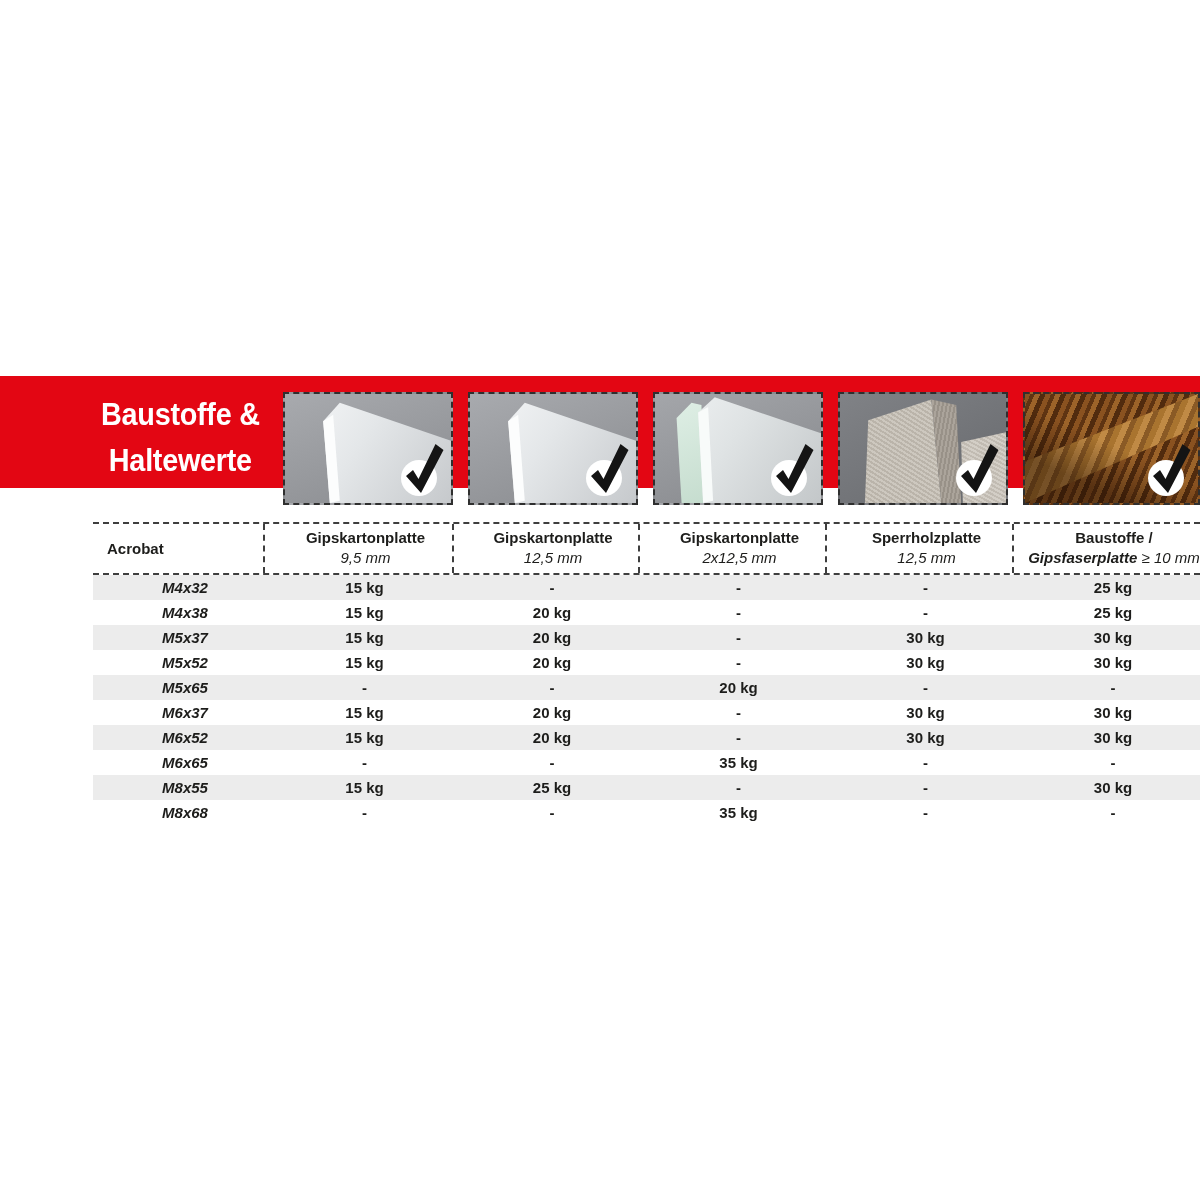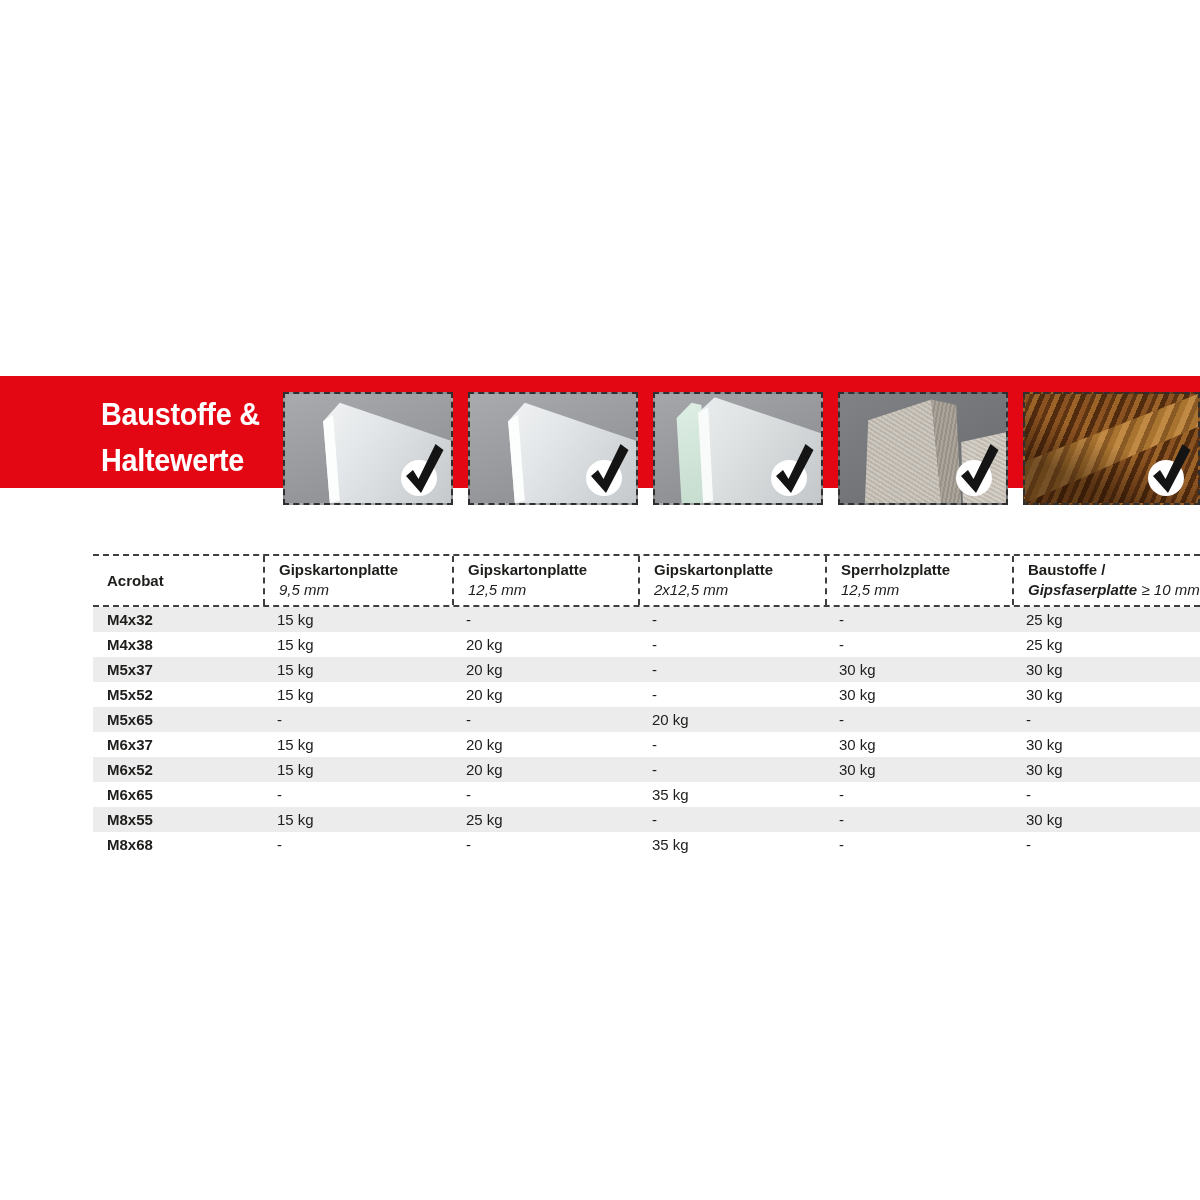--- a/index.html
+++ b/index.html
@@ -1,20 +1,20 @@
 <!DOCTYPE html>
 <html><head>
 <meta charset="utf-8">
 <style>
   html,body{margin:0;padding:0;}
   body{
     width:1200px;height:1200px;background:#ffffff;position:relative;
     font-family:"Liberation Sans", sans-serif;color:#1d1d1b;overflow:hidden;
   }
-  .page{position:absolute;inset:0;}
+  .page{position:absolute;inset:0;text-align:center;}
 
   
   .banner{
     position:absolute;left:0;top:376px;width:1200px;height:112px;
     background:var(--accent,#e30613);
   }
   .banner-title{
     position:absolute;left:101px;top:16px;color:#ffffff;
     font-size:31px;line-height:46px;font-weight:600;letter-spacing:-0.3px;
     transform:scaleX(0.93);transform-origin:left top;white-space:nowrap;
@@ -50,38 +50,38 @@
     background:repeating-linear-gradient(28deg,#d3cec6 0 2px,#c1bbb2 2px 4px);}
 
   .wood{background:repeating-linear-gradient(113deg,#8a5220 0 5px,#5f3412 5px 9px,#9c6329 9px 14px,#512b0e 14px 19px);}
   .wood .a{clip-path:polygon(0 62%,100% 0%,100% 30%,0 100%);
     background:repeating-linear-gradient(113deg,#c08a45 0 6px,#8a5a25 6px 11px,#a9742f 11px 17px);}
   .wood .b{background:linear-gradient(205deg,rgba(0,0,0,0) 48%,rgba(28,11,2,.45) 75%);}
 
   .badge{position:absolute;right:7px;bottom:5px;width:44px;height:56px;}
 
   
-  .table{position:absolute;left:93px;top:554px;width:1107px;}
+  .table{position:absolute;left:93px;top:522px;width:1107px;}
   .thead{
     display:grid;grid-template-columns:170px 189px 186px 187px 187px 188px;
     border-top:2px dashed #3e3e3e;border-bottom:2px dashed #3e3e3e;height:49px;
   }
   .hcell{box-sizing:border-box;padding:4px 0 0 14px;font-size:15px;line-height:20px;white-space:nowrap;}
   .hcell.sep{border-left:2px dashed #3e3e3e;}
   .hcell .t{font-weight:bold;display:block;}
   .hcell .s{display:block;font-style:italic;}
   .hcell .sb{font-weight:bold;}
   .hcell.center{display:flex;align-items:center;padding-top:0;font-weight:bold;}
   .row{
     display:grid;grid-template-columns:170px 189px 186px 187px 187px 188px;
     height:25px;align-items:center;font-size:15px;
   }
   .row.alt{background:var(--alt,#ececec);}
-  .cell{box-sizing:border-box;padding-left:14px;white-space:nowrap;}
-  .cell.model{font-weight:bold;}
+  .cell{box-sizing:border-box;padding-left:14px;white-space:nowrap;font-weight:bold;}
+  .cell.model{font-weight:bold;font-style:italic;}
 </style>
 </head>
 <body style="--accent: #e30613; --alt: #ececec;">
 
 <div class="page">
 
   <div class="banner">
     <div class="banner-title" style="color: rgb(255, 255, 255);">
       <div>Baustoffe &amp;</div>
       <div>Haltewerte</div>

